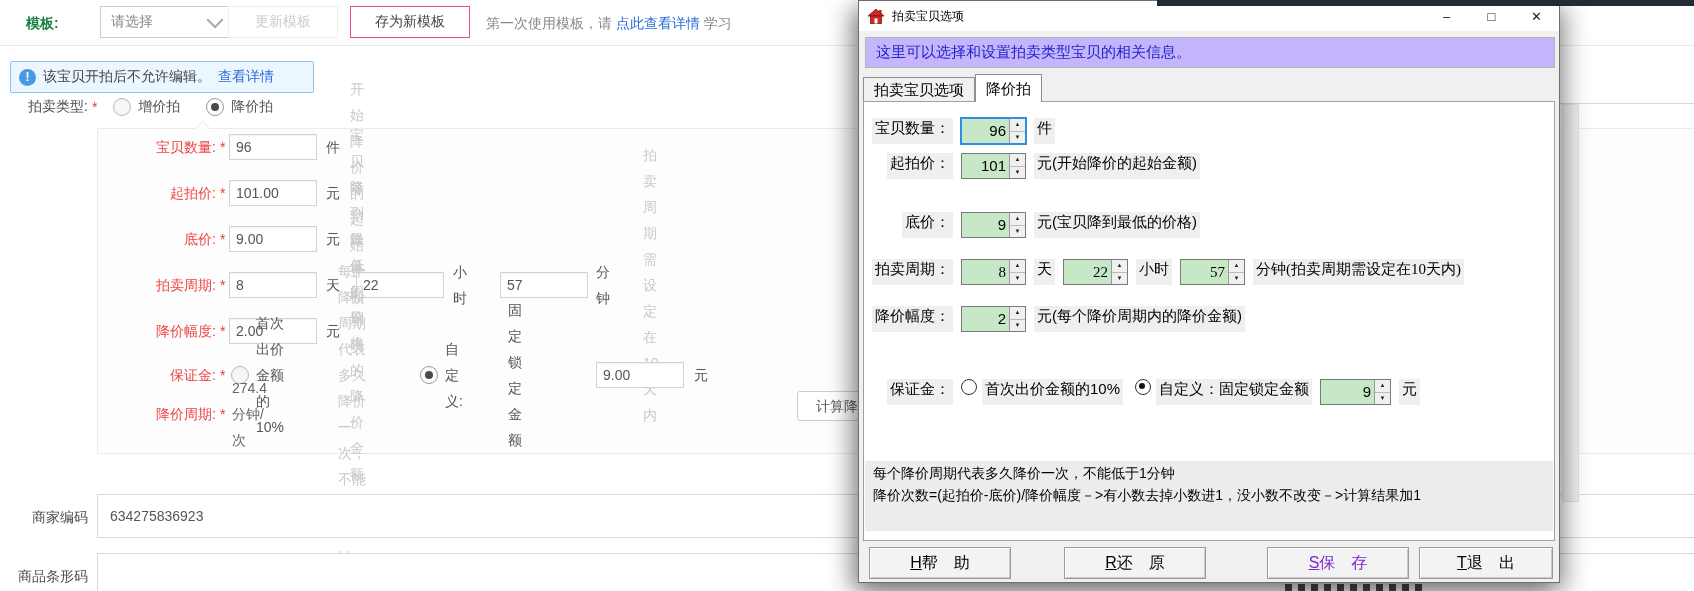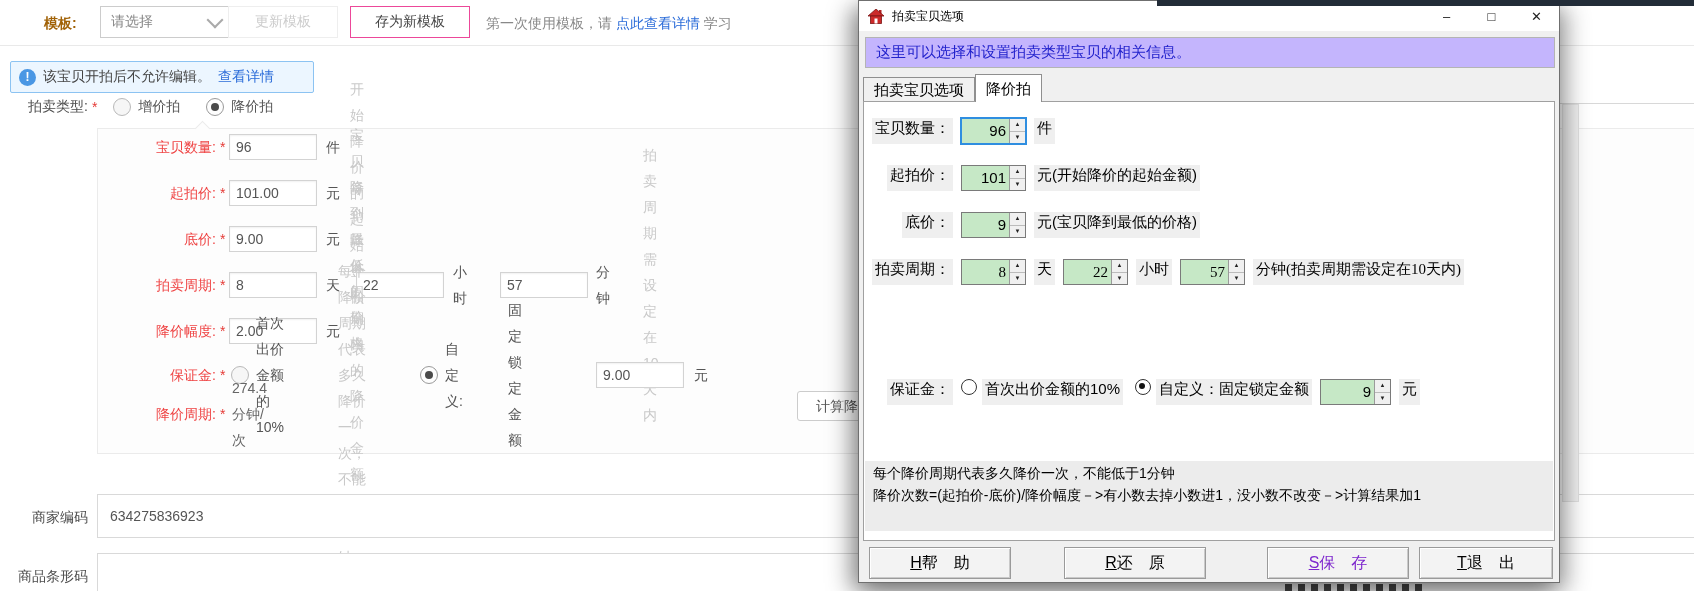--- a/index.html
+++ b/index.html
@@ -2,21 +2,21 @@
 <html><head>
 <meta charset="utf-8">
 <style>
   html,body{margin:0;padding:0;}
   body{font-family:"Liberation Sans","DejaVu Sans",sans-serif;}
   .stage{position:relative;width:1694px;height:591px;background:#fff;overflow:hidden;}
   .abs{position:absolute;}
 
   
   .lp{position:absolute;inset:0;color:#4d4d4d;font-size:14px;}
-  .toolbar-label{left:44px;top:15px;color:#a16207;font-weight:bold;}
+  .toolbar-label{left:26px;top:15px;color:#15803d;font-weight:bold;}
   .tselect{left:100px;top:6px;width:110px;height:30px;border:1px solid #ccc;color:#888;
            display:flex;align-items:center;justify-content:space-between;padding:0 10px;background:#fff;}
   .chev{width:10px;height:10px;border-right:2px solid #aaa;border-bottom:2px solid #aaa;transform:rotate(45deg);margin-top:-4px;}
   .tbtn{top:6px;height:30px;border:1px solid #ec4899;background:#fff;display:flex;align-items:center;justify-content:center;color:#444;}
   .tbtn.disabled{border-color:#eee;color:#ccc;}
   .tip{left:486px;top:15px;color:#888;}
   a.lnk{color:#2b6cd9;text-decoration:none;cursor:pointer;}
   .topline{left:0;top:45px;width:1694px;height:0;border-top:1px solid #e9e9e9;}
 
   .notice{left:10px;top:61px;width:294px;height:30px;border:1px solid #8cc3f2;background:#ecf6ff;border-radius:2px;
@@ -247,21 +247,21 @@
       <span class="spin focus">
         <span class="fld">96</span>
         <span class="btns">
             <span class="sb up">▲</span>
             <span class="sb">▼</span>
           </span>
       </span>
       <span class="dsuffix dbg">件</span>
     </div>
 
-    <div class="drow" style="top:164px;">
+    <div class="drow" style="top:152px;">
       <span class="dlabwrap">
           <span class="dbg">起拍价：</span>
         </span>
       <span class="spin">
         <span class="fld">101</span>
         <span class="btns">
             <span class="sb up">▲</span>
             <span class="sb">▼</span>
           </span>
       </span>
@@ -305,20 +305,33 @@
       <span class="spin">
         <span class="fld">57</span>
         <span class="btns">
             <span class="sb up">▲</span>
             <span class="sb">▼</span>
           </span>
       </span>
       <span class="dsuffix dbg">分钟(拍卖周期需设定在10天内)</span>
     </div>
 
+    <div class="drow" style="top:305px;">
+      <span class="dlabwrap">
+          <span class="dbg">降价幅度：</span>
+        </span>
+      <span class="spin">
+        <span class="fld">2</span>
+        <span class="btns">
+            <span class="sb up">▲</span>
+            <span class="sb">▼</span>
+          </span>
+      </span>
+      <span class="dsuffix dbg">元(每个降价周期内的降价金额)</span>
+    </div>
 
     <div class="drow" style="top:378px;">
       <span class="dlabwrap">
           <span class="dbg">保证金：</span>
         </span>
       <span class="dradio" style="margin-left:8px;"></span>
       <span class="dbg" style="margin-left:5px;">首次出价金额的10%</span>
       <span class="dradio checked" style="margin-left:12px;"></span>
       <span class="dbg" style="margin-left:5px;">自定义：固定锁定金额</span>
       <span class="spin">

